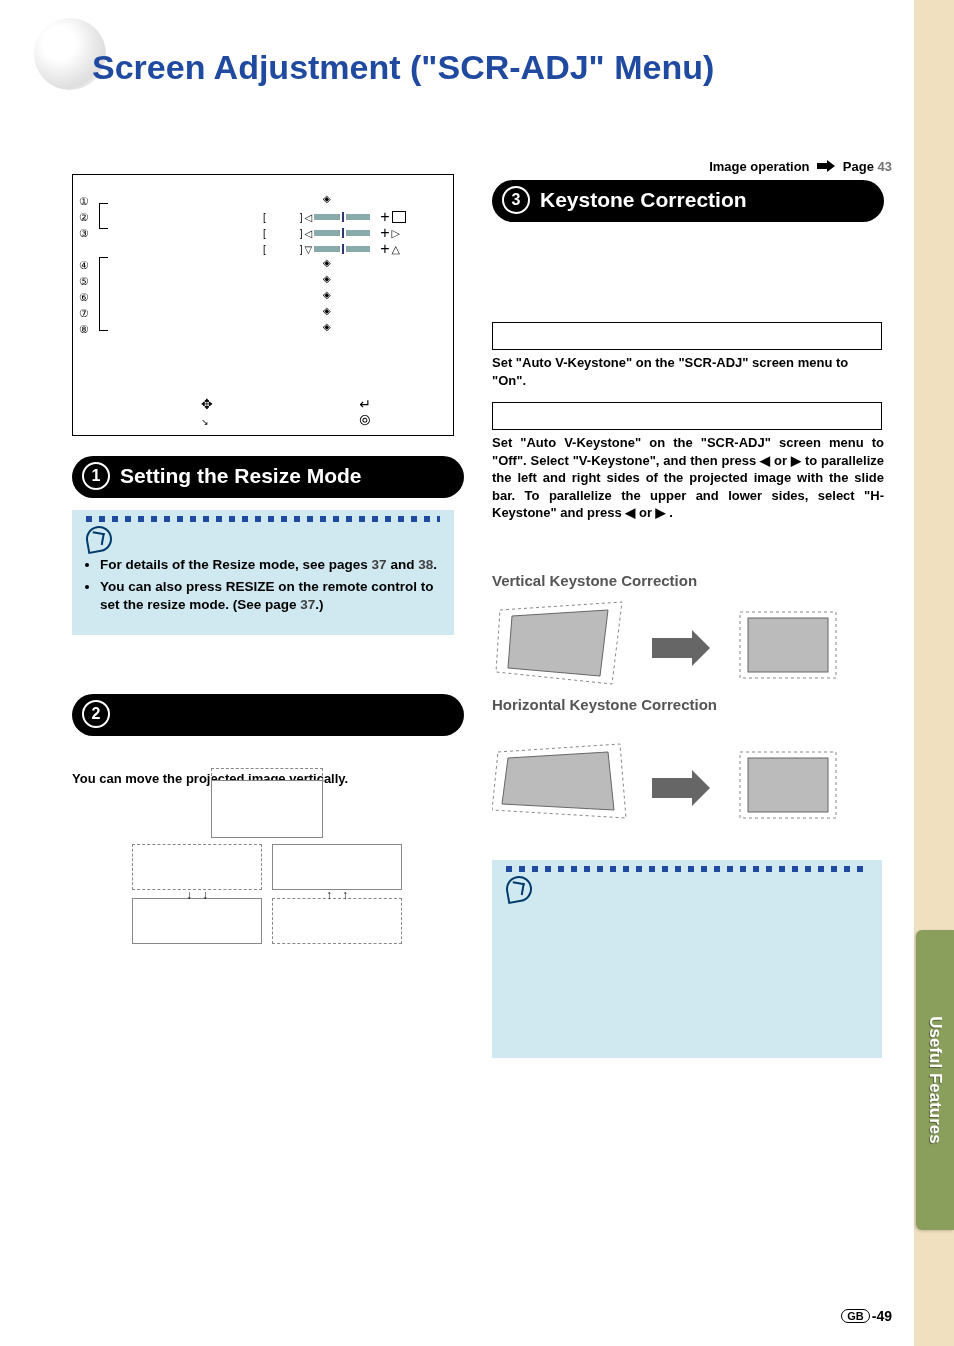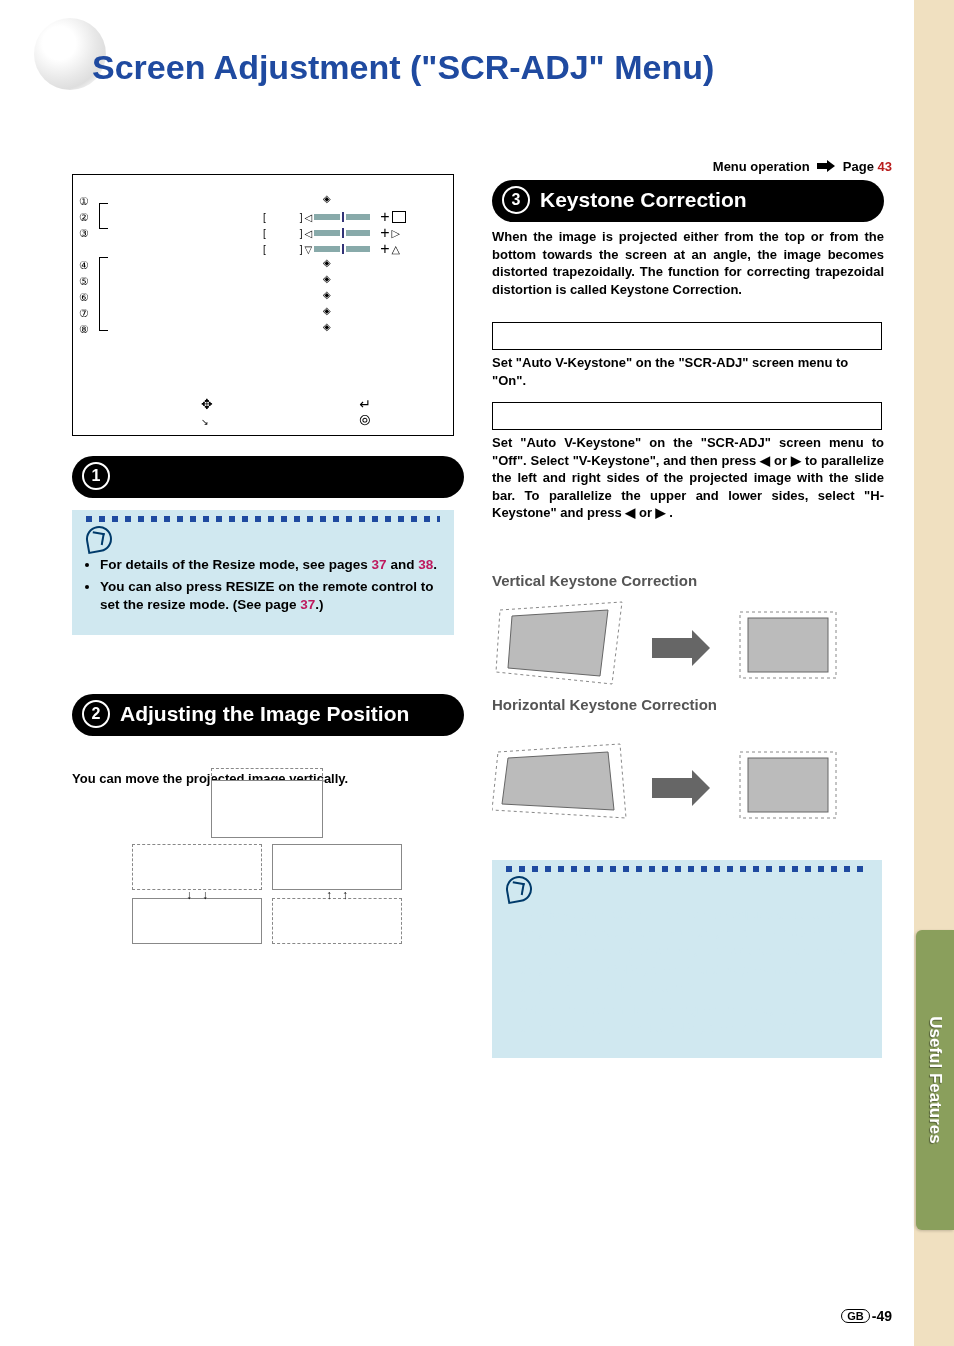--- a/index.html
+++ b/index.html
@@ -42,21 +42,21 @@
   }
 
   .page{
     position:absolute; left:72px; top:154px; right:62px; bottom:40px;
   }
   .menuref{
     position:absolute; right:0; top:5px;
     font-size:13px; font-weight:bold;
   }
   .menuref .arrow{display:inline-block;vertical-align:middle;margin:0 4px;}
-  .menuref .pg{color:#b91c1c;}
+  .menuref .pg{color:#737373;}
 
   .diagram{
     position:absolute; left:0; top:20px; width:380px; height:260px;
     border:1px solid #000;
   }
   .diagram .numcol{position:absolute;left:6px;top:18px;font-size:11px;line-height:16px;}
   .diagram .bars{position:absolute;left:190px;top:34px;}
   .diagram .bars .row{height:16px;display:flex;align-items:center;gap:2px;}
   .diagram .bars .br{font-size:10px;}
   .diagram .bars .tri{font-size:10px;}
@@ -92,21 +92,21 @@
     line-height:1.35;
   }
   .notebox .dots{position:absolute;left:14px;right:14px;top:6px;height:6px;
     background:repeating-linear-gradient(90deg,#1f4aa0 0 6px,transparent 6px 13px);}
   .notebox .pencil{
     position:absolute;left:14px;top:16px;width:22px;height:22px;
     border:2px solid #003a6a;border-radius:50% 50% 50% 0;
     transform:rotate(-10deg);
   }
   .notebox .pencil::after{content:"";position:absolute;left:4px;top:4px;width:10px;height:10px;border-right:2px solid #003a6a;border-top:2px solid #003a6a;transform:rotate(20deg);}
-  .notebox .link{color:#be185d;}
+  .notebox .link{color:#404040;}
   .notebox ul{margin:0;padding-left:14px;}
   .notebox li{margin-bottom:4px;}
 
   .bodytext{position:absolute;font-size:13px;font-weight:bold;line-height:1.35;}
   .bodysub{position:absolute;font-size:15px;font-weight:bold;color:#555;}
 
   
   .ksfig{position:absolute;}
   .trap{fill:#bbb;stroke:#666;stroke-width:1;}
   .trapd{fill:none;stroke:#888;stroke-width:1;stroke-dasharray:3 3;}
@@ -125,21 +125,21 @@
 <div class="sidetab">
   <span>Useful Features</span>
 </div>
 
 <div class="corner"></div>
 <div class="h1">Screen Adjustment ("SCR-ADJ" Menu)</div>
 
 <div class="page">
 
   <div class="menuref">
-    <span>Menu operation</span>
+    <span>Image operation</span>
     <span class="arrow">
       <svg width="18" height="12" viewBox="0 0 18 12">
           <path d="M0 3 h10 v-3 l8 6 -8 6 v-3 h-10 z" fill="#000"></path>
         </svg>
     </span>
     <span>Page</span>
     <span class="pg">43</span>
   </div>
 
   <div class="diagram">
@@ -194,38 +194,38 @@
         </div>
     </div>
     <div class="footicons">
       <span>✥<br><span style="font-size:9px">↘</span></span>
       <span>↵<br>⦾</span>
     </div>
   </div>
 
   <div class="pill" style="left:0;top:302px;width:364px">
     <span class="num">1</span>
+    <span>Setting the Resize Mode</span>
   </div>
 
   <div class="notebox" style="left:0;top:356px;width:354px;">
     <div class="dots"></div>
     <div class="pencil"></div>
     <ul>
       <li>
         <span>For details of the Resize mode, see pages </span><span class="link">37</span><span> and </span><span class="link">38</span><span>.</span>
       </li>
       <li>
         <span>You can also press </span><b class="link" style="color:#000">RESIZE</b><span> on the remote control to set the resize mode. (See page </span><span class="link">37</span><span>.)</span>
       </li>
     </ul>
   </div>
 
   <div class="pill" style="left:0;top:540px;width:364px">
     <span class="num">2</span>
-    <span>Adjusting the Image Position</span>
   </div>
   <div class="bodytext" style="left:0;top:616px;width:380px">You can move the projected image vertically.</div>
 
   <div style="position:absolute;left:60px;top:614px;width:270px;">
     <div style="border:1px dashed #888;width:110px;height:56px;margin:0 auto;"></div>
     <div style="border:1px solid #888;width:110px;height:56px;margin:-46px auto 0;background:#fff;"></div>
     <div style="display:flex;gap:10px;margin-top:6px;">
       <div style="flex:1">
         <div style="border:1px dashed #888;height:44px;"></div>
         <div style="text-align:center;font-size:12px;margin-top:-2px">↓&nbsp;&nbsp;&nbsp;↓</div>
@@ -237,21 +237,20 @@
         <div style="border:1px dashed #888;height:44px;margin-top:-4px"></div>
       </div>
     </div>
   </div>
 
 
   <div class="pill" style="left:420px;top:26px;width:364px">
     <span class="num">3</span>
     <span>Keystone Correction</span>
   </div>
-  <div class="bodytext" style="left:420px;top:74px;width:392px;text-align:justify">When the image is projected either from the top or from the bottom towards the screen at an angle, the image becomes distorted trapezoidally. The function for correcting trapezoidal distortion is called Keystone Correction.</div>
 
   <div class="framebox" style="left:420px;top:168px;width:388px"></div>
   <div class="bodytext" style="left:420px;top:200px;width:392px">Set "Auto V-Keystone" on the "SCR-ADJ" screen menu to "On".</div>
 
   <div class="framebox" style="left:420px;top:248px;width:388px"></div>
   <div class="bodytext" style="left:420px;top:280px;width:392px;text-align:justify">
     <span>Set "Auto V-Keystone" on the "SCR-ADJ" screen menu to "Off". Select "V-Keystone", and then press</span>
     <span> ◀ </span>
     <span>or</span>
     <span> ▶ </span>

